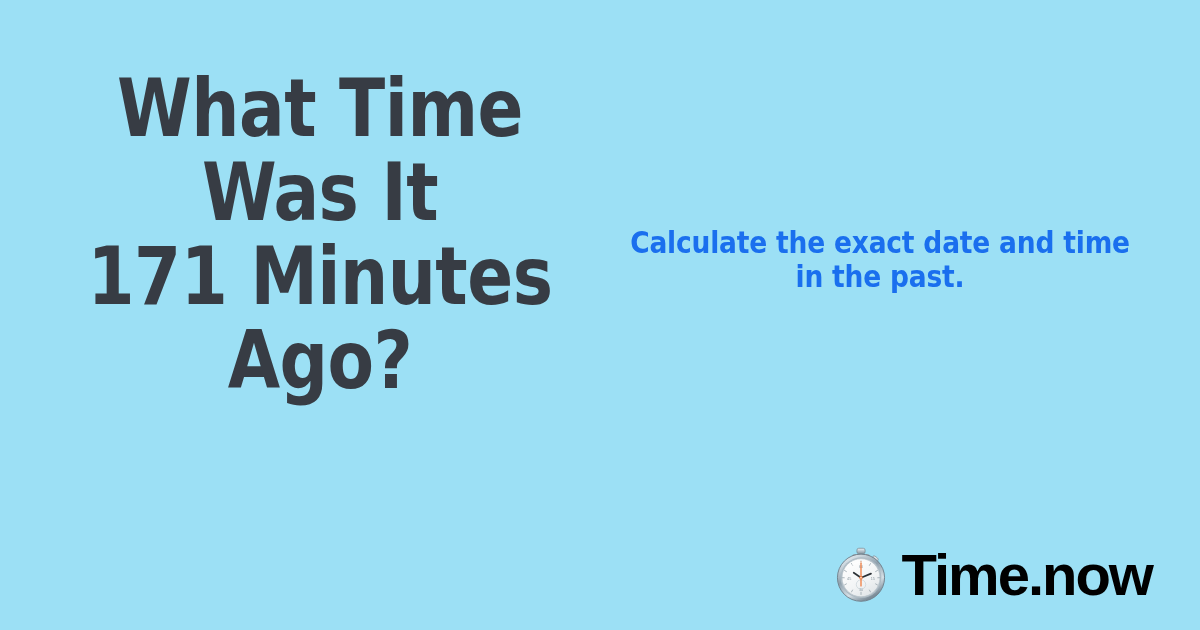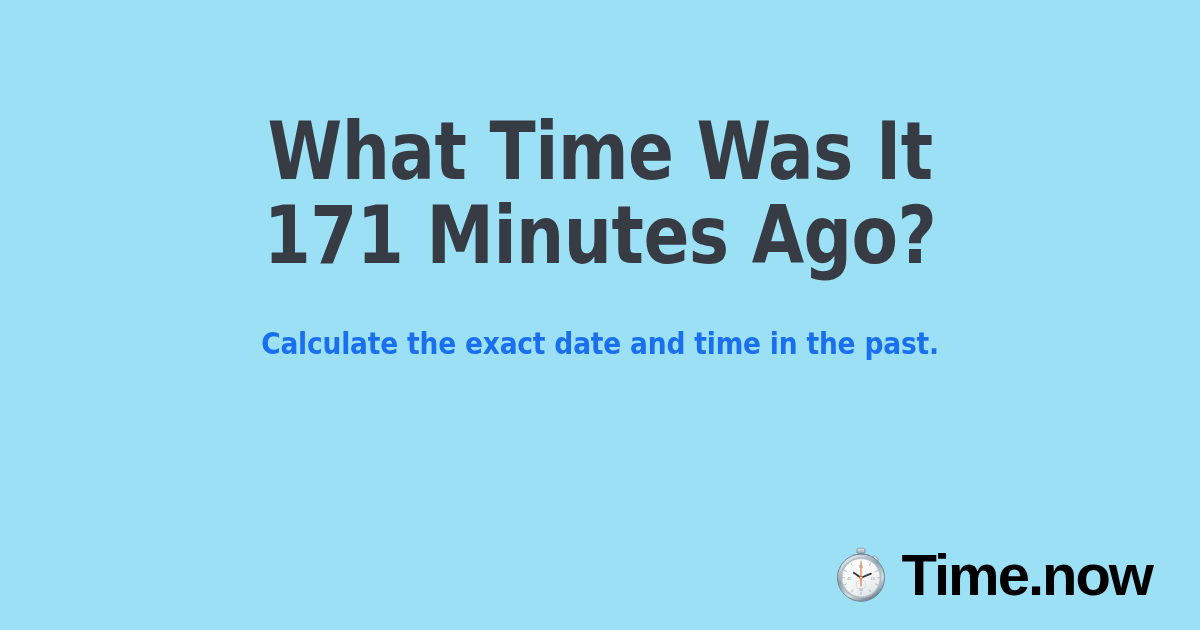--- a/index.html
+++ b/index.html
@@ -25,21 +25,21 @@
   }
 
   
   .hero {
     position: absolute;
     left: 0;
     top: 0;
     width: 1200px;
     height: 470px;
     display: flex;
-    flex-direction: column;
+    flex-direction: row;
     align-items: center;
     justify-content: center;
     padding: 0 40px;
     box-sizing: border-box;
   }
 
   .headline {
     margin: 0;
     width: 100%;
     text-align: center;

